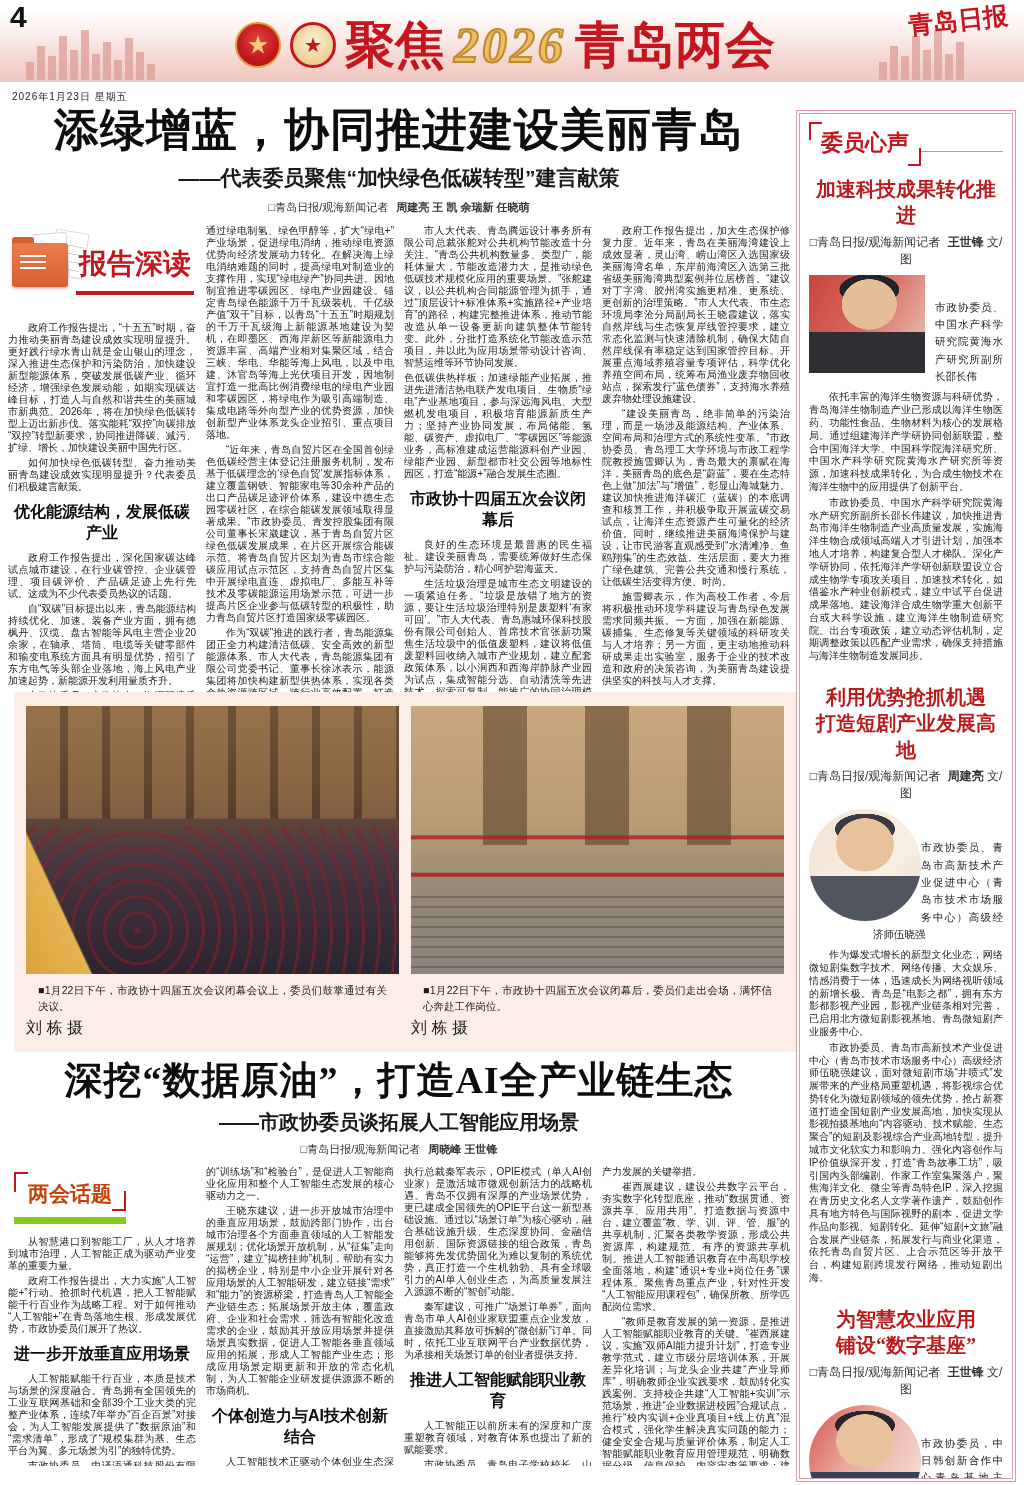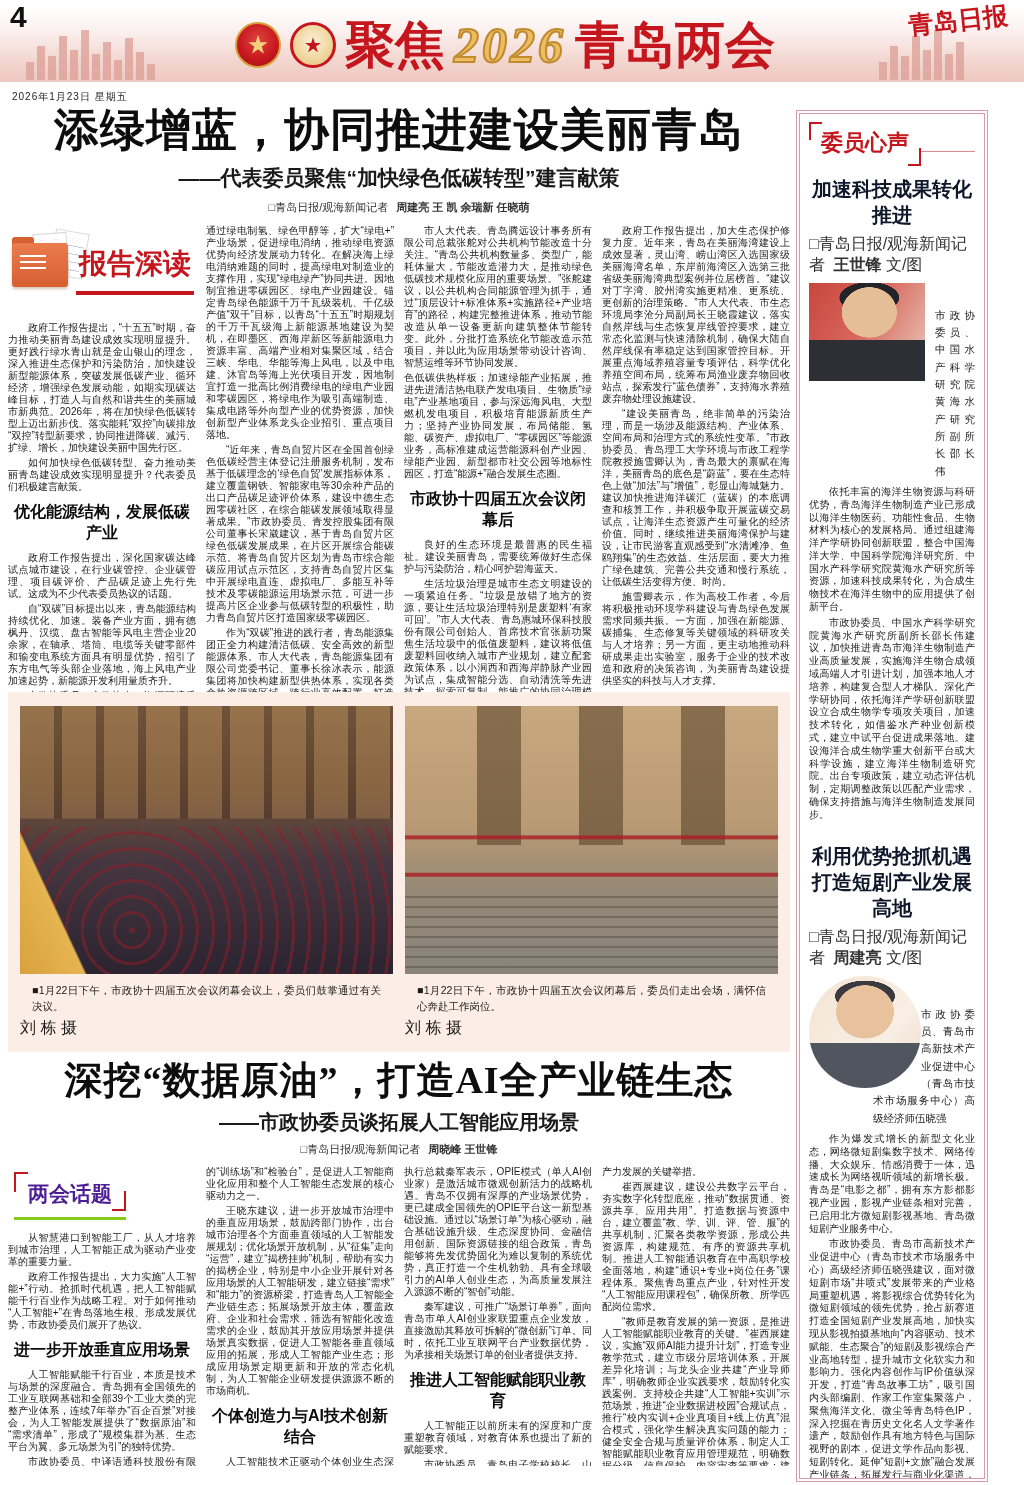--- a/index.html
+++ b/index.html
@@ -56,21 +56,21 @@
   .folder .paper.p2 { left:22px; top:0; transform:rotate(-4deg); }
   .folder .fbody { position:absolute; left:0; top:10px; width:56px; height:44px; border-radius:3px;
                    background:linear-gradient(180deg,#ea7c4e,#d75f30); box-shadow:0 2px 3px rgba(120,50,20,.3); }
   .folder .ftab { position:absolute; left:0; top:4px; width:22px; height:10px; background:#d75f30; border-radius:3px 3px 0 0; }
   .folder .flines { position:absolute; left:8px; top:22px; width:26px; height:14px;
                     background:repeating-linear-gradient(180deg,#ffffff 0 2px, transparent 2px 6px); }
   .deepread .label { position:absolute; right:2px; top:20px; font-size:28px; font-weight:900; color:#c5161d;
                      font-family:"Liberation Serif", serif; padding:0 3px 8px 3px; border-bottom:4px solid #c5161d; }
 
   
-  .photo-panel { position:absolute; left:8px; top:692px; width:782px; height:360px;
+  .photo-panel { position:absolute; left:14px; top:692px; width:782px; height:360px;
                  background:#fceee6; padding:14px 12px 0; }
   .figs { display:flex; gap:12px; }
   .figs figure { width:373px; }
   .photo { width:373px; height:268px; }
   .photo.scene-hall {
      background:
        linear-gradient(65deg, #d9a13b 0%, #e5b551 13%, transparent 13.5%),
        repeating-radial-gradient(circle at 30% 70%, rgba(140,30,40,.55) 0 3px, transparent 3px 16px),
        repeating-linear-gradient(90deg, rgba(166,124,78,.45) 0 34px, rgba(70,45,32,.4) 34px 42px),
        linear-gradient(180deg, #8a6b4a 0%, #6f5138 32%, #463640 58%, #2b2430 100%);
@@ -91,41 +91,41 @@
   
   .bottom-art { position:absolute; left:8px; top:1060px; width:782px; }
   .headline2 { font-family:"Liberation Serif", serif; font-weight:900; font-size:38px; color:#0d0d0d;
                text-align:center; letter-spacing:1px; line-height:1.1; }
   .subtitle2 { text-align:center; font-size:20px; color:#1a1a1a; font-weight:600; margin-top:7px; }
   .byline2 { text-align:center; font-size:11px; color:#333; margin-top:6px; }
   .byline2 b { margin-left:5px; }
   .cols2 { display:flex; gap:10px; margin-top:9px; }
   .col2 { width:188px; height:300px; overflow:hidden; }
   .topic-label { position:relative; display:inline-block; margin:6px 0 12px 6px; padding:8px 14px 9px;
-                 font-size:21px; font-weight:900; color:#4c1d95; font-family:"Liberation Serif", serif;
-                 border-bottom:3px solid #84cc16; }
+                 font-size:21px; font-weight:900; color:#c2410c; font-family:"Liberation Serif", serif;
+                 border-bottom:7px solid #84cc16; }
   .topic-label::before { content:""; position:absolute; left:0; top:0; width:12px; height:18px;
                  border-left:2px solid #c5161d; border-top:2px solid #c5161d; }
   .topic-label::after { content:""; position:absolute; right:0; bottom:6px; width:12px; height:18px;
                  border-right:2px solid #c5161d; border-bottom:2px solid #c5161d; }
 
   
-  .sidebar { position:absolute; left:796px; top:110px; width:192px; height:1372px; border:1px solid #dd9aa2; padding:2px; }
+  .sidebar { position:absolute; left:796px; top:110px; width:220px; height:1372px; border:1px solid #dd9aa2; padding:2px; }
   .sb-inner { border:1px solid #dd9aa2; height:100%; padding:8px 9px; overflow:hidden; background:#fff; }
   .sb-label-row { display:flex; align-items:center; margin-bottom:4px; }
   .sb-label { position:relative; display:inline-block; color:#c5161d; font-size:22px; font-weight:900;
               font-family:"Liberation Serif", serif; padding:6px 12px 8px; }
   .sb-label::before { content:""; position:absolute; left:0; top:0; width:11px; height:16px;
               border-left:2px solid #c5161d; border-top:2px solid #c5161d; }
   .sb-label::after { content:""; position:absolute; right:0; bottom:0; width:11px; height:16px;
               border-right:2px solid #c5161d; border-bottom:2px solid #c5161d; }
   .sb-rule { flex:1; height:1px; background:#d98c95; margin-top:14px; }
   .sb-title { font-family:"Liberation Serif", serif; font-weight:900; font-size:20px; text-align:center;
-              color:#0f172a; line-height:1.32; margin-top:10px; }
-  .sb-byline { font-size:16px; color:#333; margin:5px 0 7px; }
+              color:#b91c1c; line-height:1.32; margin-top:10px; }
+  .sb-byline { font-size:12px; text-align:center; color:#333; margin:5px 0 7px; }
   .sb-byline b { margin-left:4px; }
   .sb-photo-row { overflow:hidden; margin-bottom:6px; }
   .sb-photo { float:left; }
   .sb-photo.rect { width:116px; height:98px; }
   .sb-photo.round { width:112px; height:112px; border-radius:50%; }
   .portrait { background-repeat:no-repeat; }
   .portrait.pa { background:
       radial-gradient(ellipse 24% 26% at 52% 30%, #e5bd96 98%, transparent 100%),
       radial-gradient(ellipse 26% 16% at 52% 15%, #23232a 98%, transparent 100%),
       linear-gradient(180deg, transparent 58%, #2e2e35 58%),

